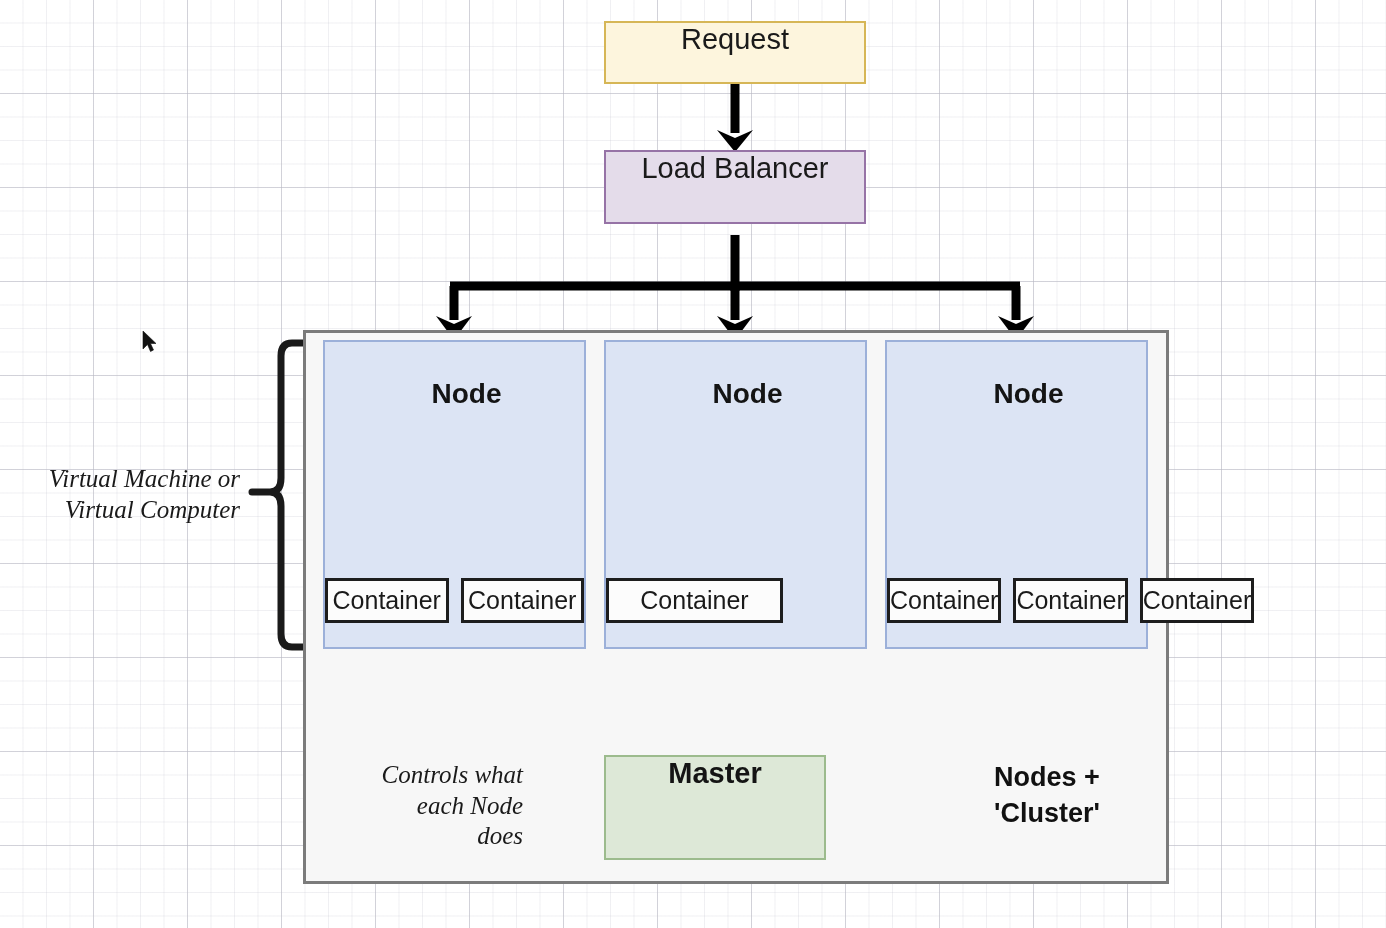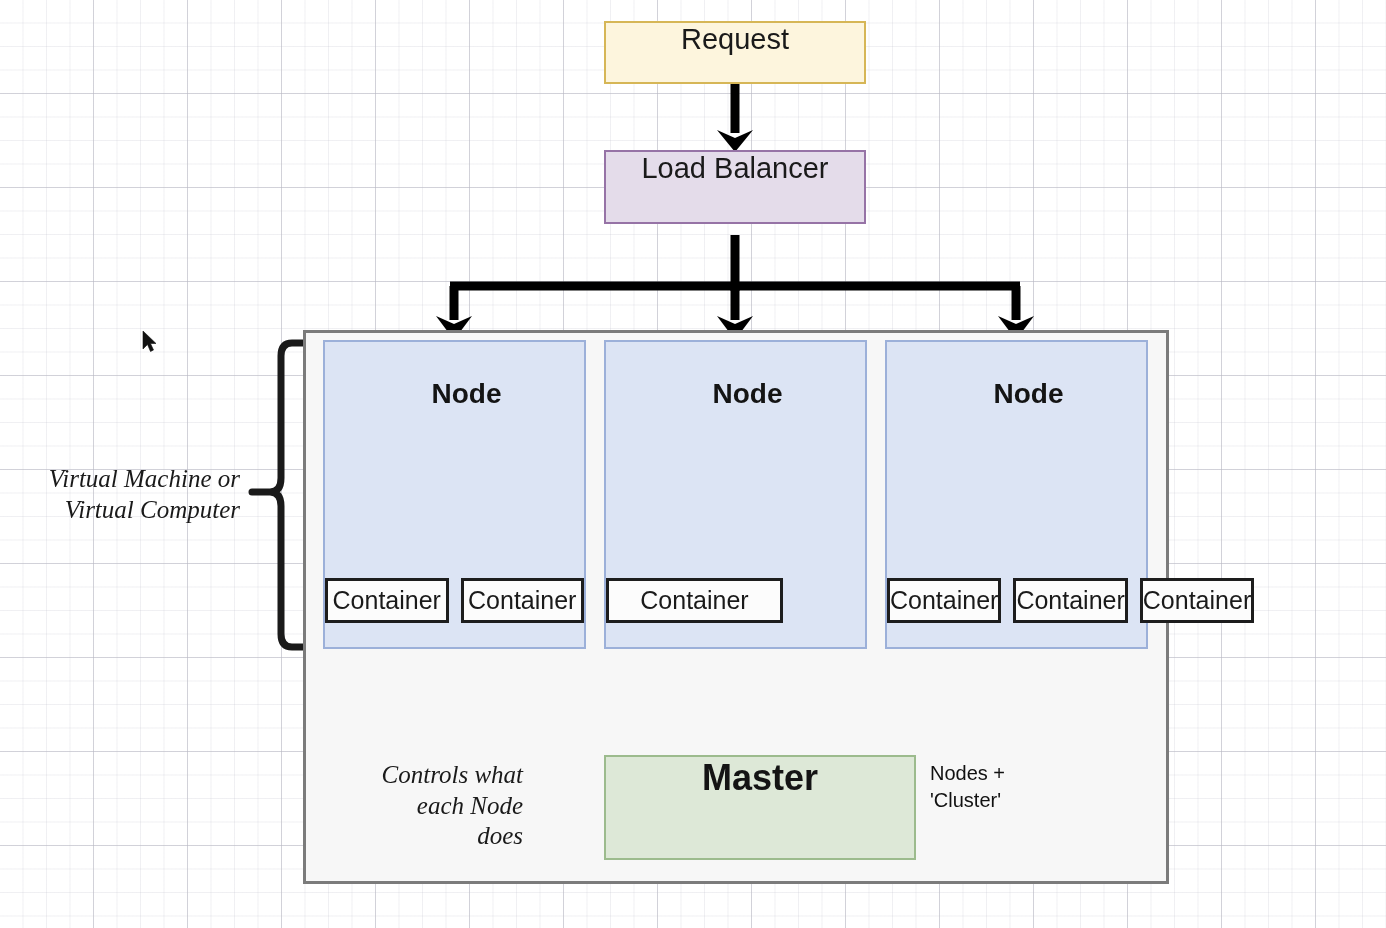--- a/index.html
+++ b/index.html
@@ -129,25 +129,25 @@
     display: flex;
     align-items: center;
     justify-content: center;
     font-size: 25px;
     color: #1a1a1a;
   }
 
   .box-master {
     left: 604px;
     top: 755px;
-    width: 312px;
+    width: 222px;
     height: 105px;
     background: #dde8d7;
     border: 2px solid #9cbb8d;
-    font-size: 36px;
+    font-size: 29px;
     font-weight: bold;
     color: #141414;
   }
 
   
   .annot {
     position: absolute;
     font-style: italic;
     font-size: 25px;
     line-height: 1.22;
@@ -168,22 +168,23 @@
     width: 203px;
     text-align: right;
     font-family: Liberation Serif, serif;
   }
 
   .annot-cluster {
     position: absolute;
     left: 930px;
     top: 760px;
     width: 234px;
-    font-size: 20px;
-    font-weight: normal;
+    text-align: center;
+    font-size: 27px;
+    font-weight: bold;
     line-height: 1.33;
     color: #111111;
   }
 
   .cursor {
     position: absolute;
     left: 141px;
     top: 330px;
     width: 18px;
     height: 24px;

